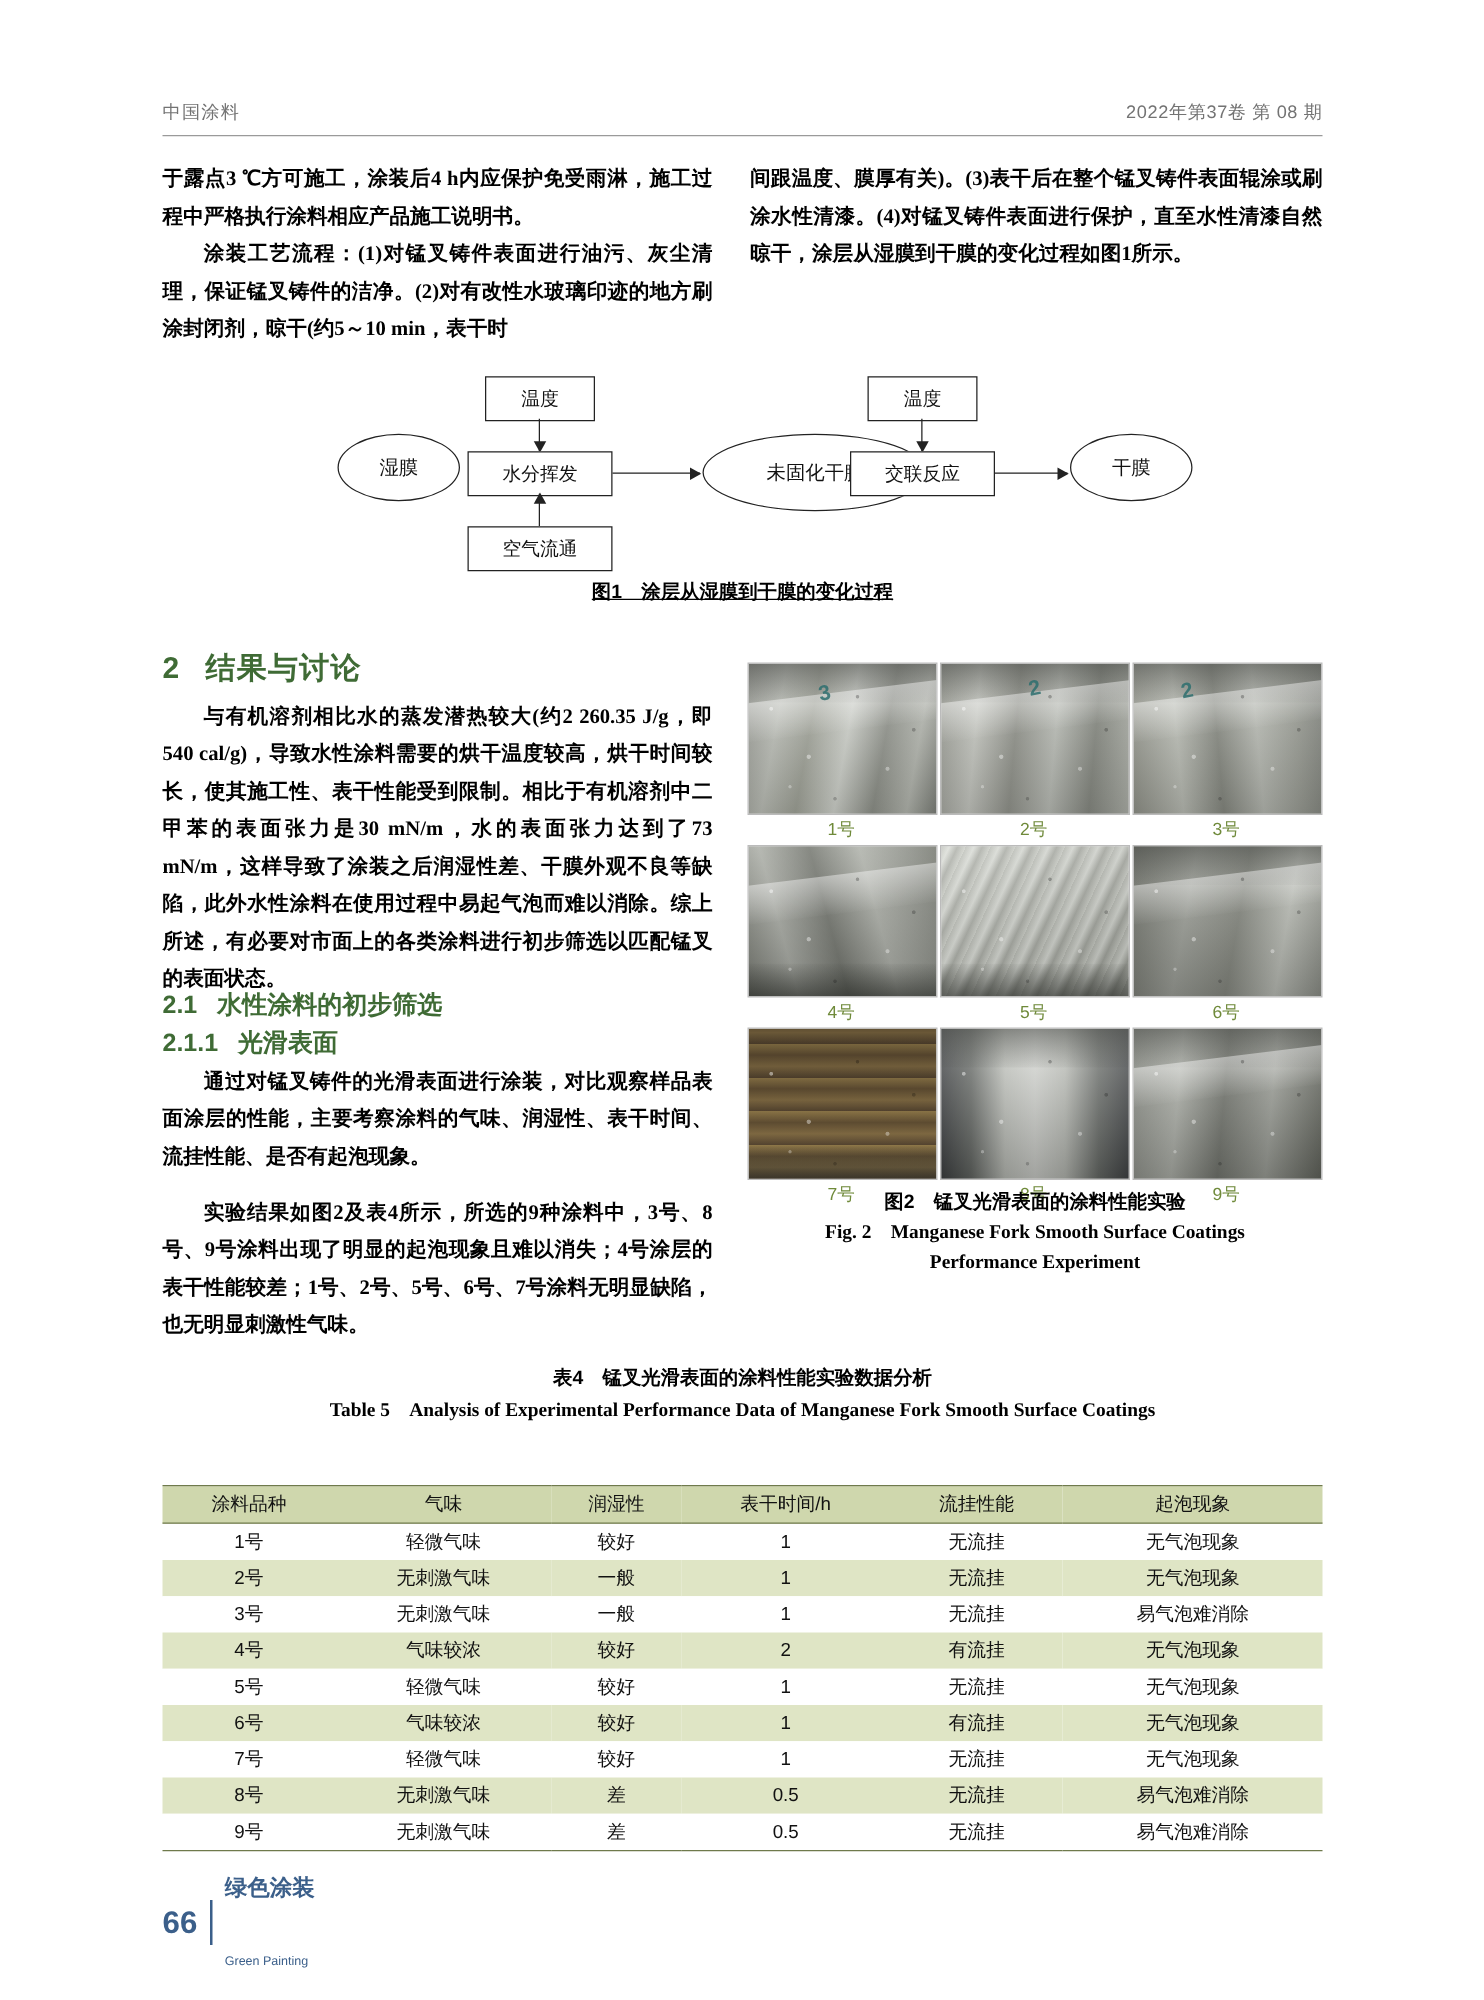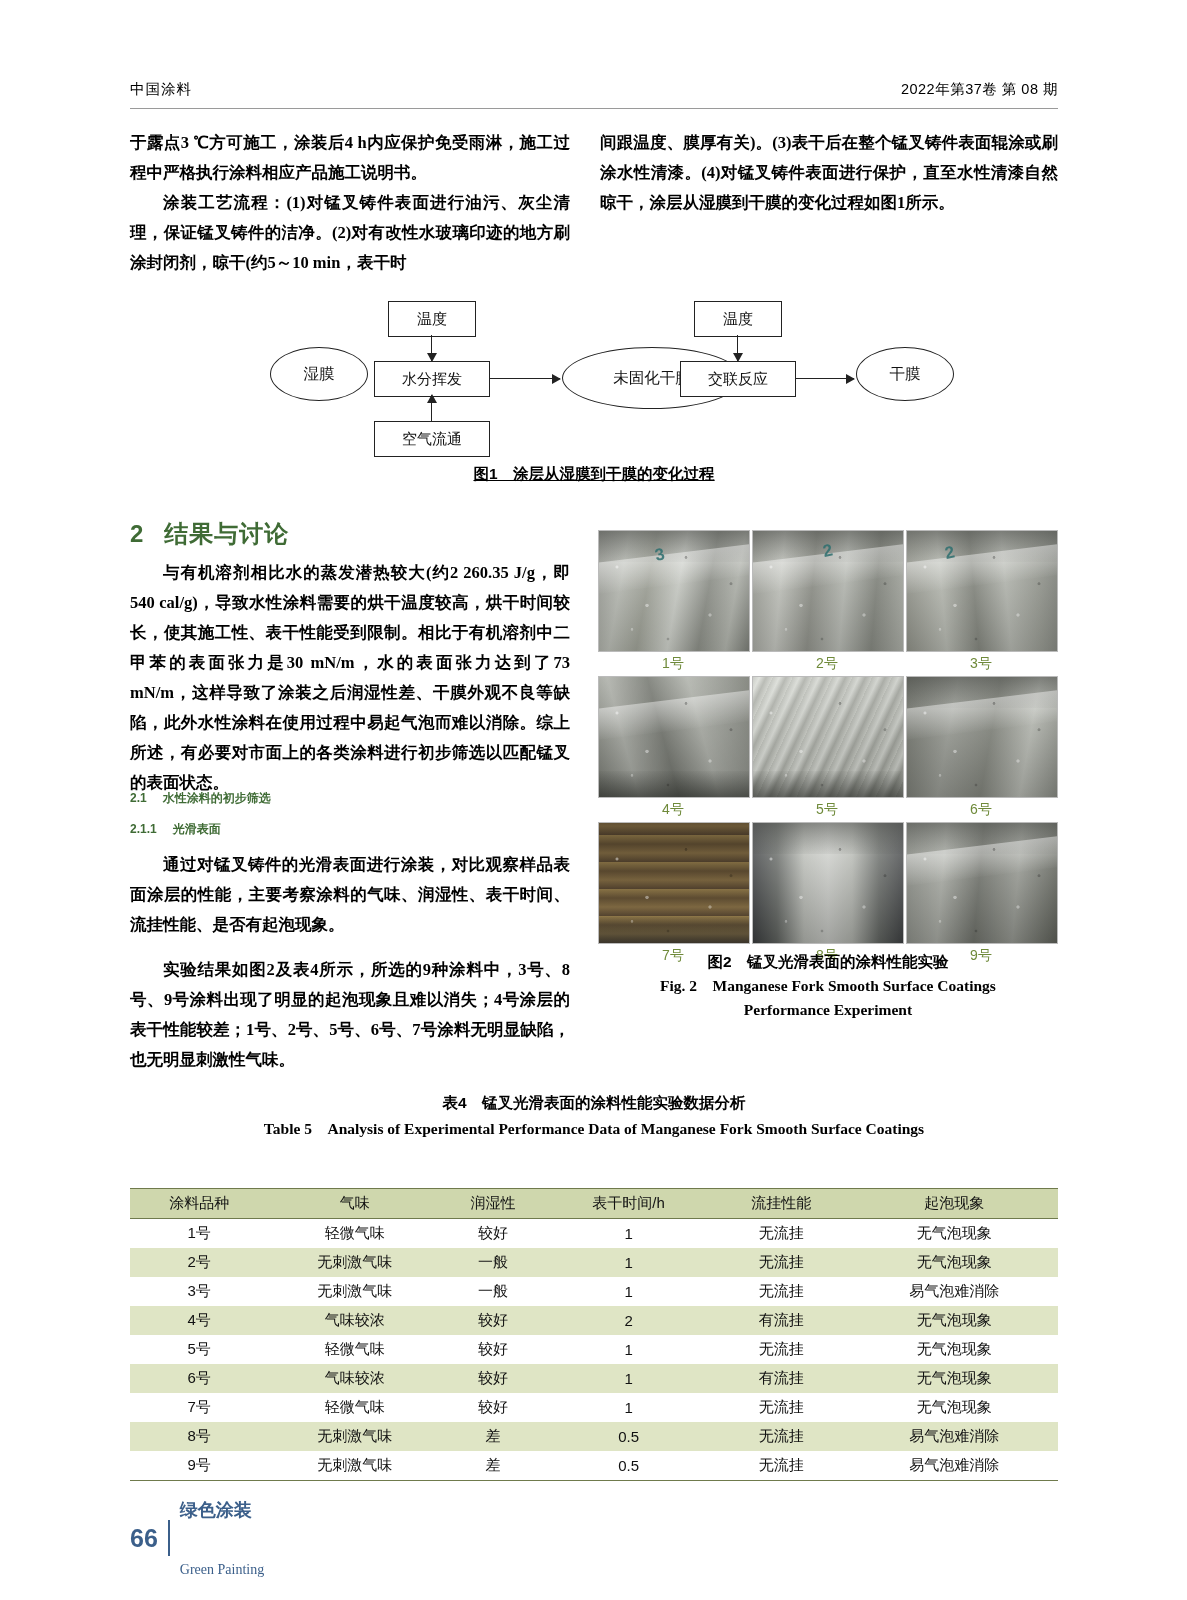--- a/index.html
+++ b/index.html
@@ -26,21 +26,21 @@
   
   .header {
     position: absolute;
     left: 130px;
     top: 80px;
     width: 928px;
     display: flex;
     justify-content: space-between;
     align-items: center;
     font-size: 14.5px;
-    color: #000000;
+    color: #737373;
   }
   .header .journal {
     font-family: "Liberation Sans", sans-serif;
     letter-spacing: 1px;
     font-size: 14.5px;
   }
   .header .issue {
     font-family: "Liberation Sans", sans-serif;
     font-size: 14.5px;
     letter-spacing: 0.5px;
@@ -174,21 +174,21 @@
     letter-spacing: 1px;
   }
   .h1-sec .num {
     margin-right: 20px;
   }
   .h2-sec {
     position: absolute;
     font-family: "Liberation Sans", sans-serif;
     font-weight: bold;
     color: #3f6b35;
-    font-size: 12px;
+    font-size: 20px;
   }
   .h2-sec .num {
     margin-right: 16px;
   }
 
   
   .fig2-grid {
     position: absolute;
     left: 598px;
     top: 530px;
@@ -363,22 +363,22 @@
     margin-right: 10px;
   }
   .footer .cn2 {
     font-family: "Liberation Sans", sans-serif;
     font-size: 18px;
     font-weight: bold;
     color: #3b5f8a;
     line-height: 20px;
   }
   .footer .en2 {
-    font-family: Liberation Serif, serif;
-    font-size: 14px;
+    font-family: Liberation Sans, sans-serif;
+    font-size: 10px;
     color: #3b5f8a;
     line-height: 12px;
     margin-top: 44px;
   }
 </style>
 </head>
 <body>
 
 <div class="page">
 

